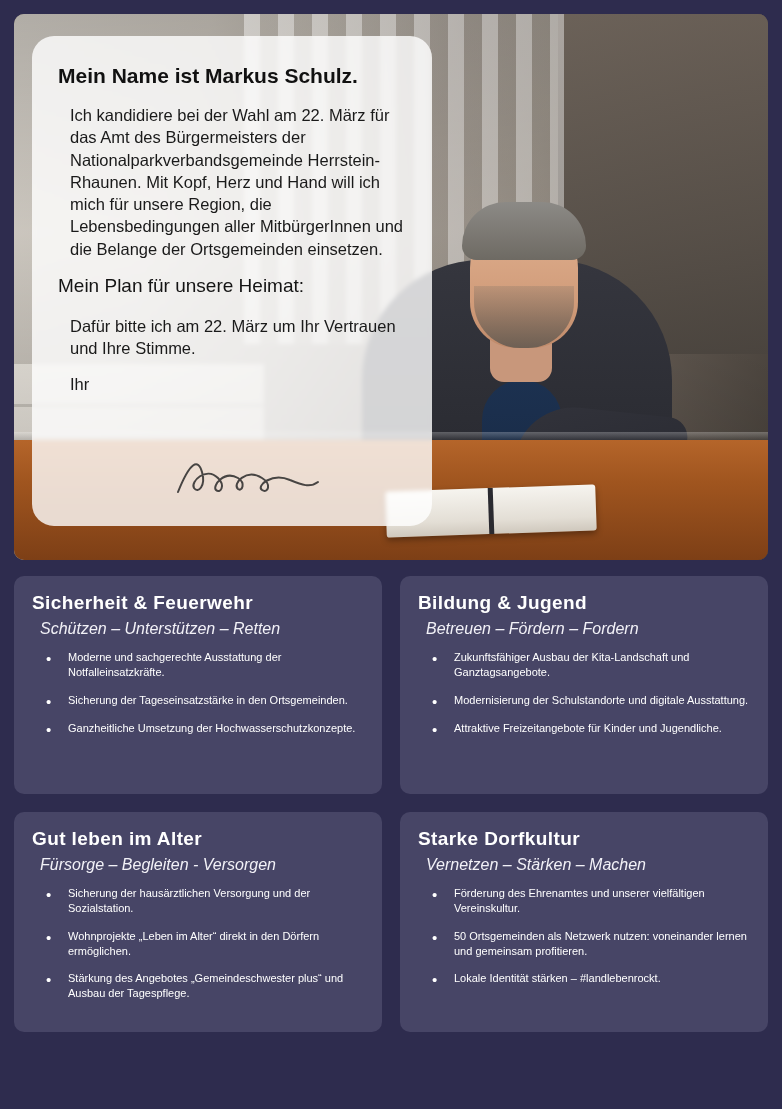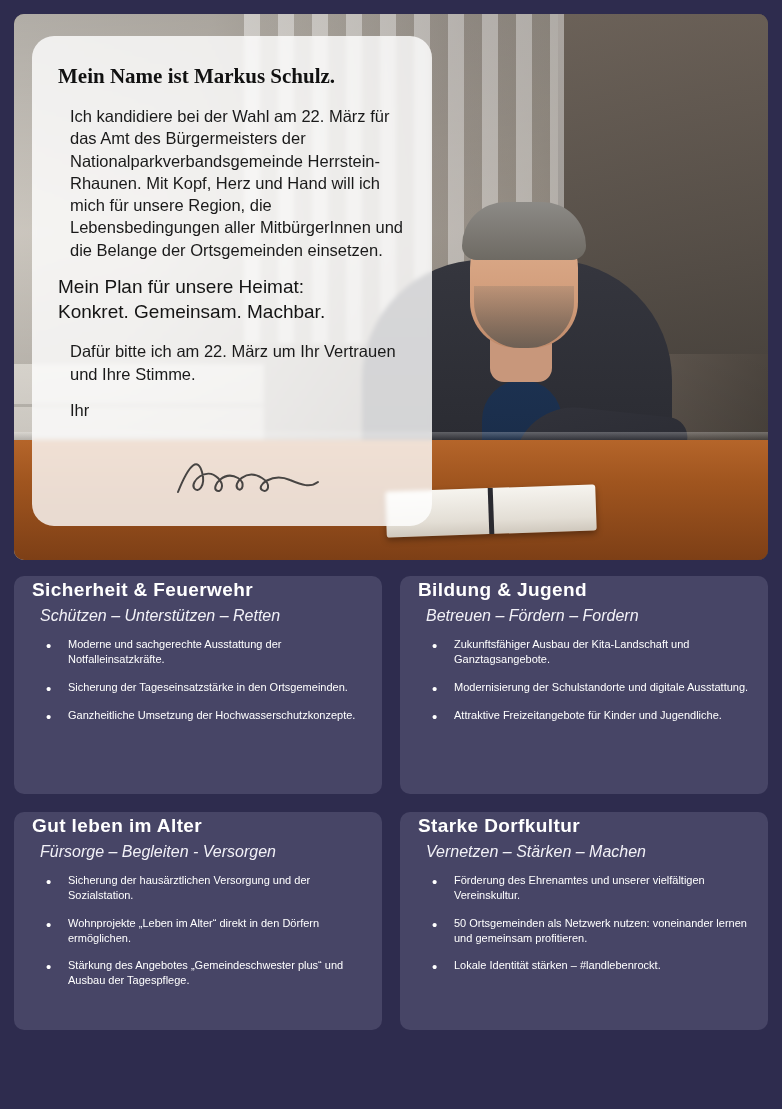--- a/index.html
+++ b/index.html
@@ -152,21 +152,20 @@
     border-radius: 22px;
     padding: 28px 26px 10px 26px;
     color: #141414;
     backdrop-filter: blur(2px);
   }
   .card h1 {
     margin: 0 0 16px 0;
     font-size: 21px;
     font-weight: bold;
     color: #111;
-    font-family: Liberation Serif, serif;
   }
   .card p {
     margin: 0 0 14px 12px;
     font-size: 16.5px;
     line-height: 1.35;
     color: #1a1a1a;
   }
   .card .plan {
     font-size: 19px;
     font-weight: normal;
@@ -184,21 +183,21 @@
   
   .grid {
     display: grid;
     grid-template-columns: 368px 368px;
     gap: 18px 18px;
     margin-top: 16px;
   }
   .tcard {
     background: #474566;
     border-radius: 10px;
-    padding: 3px 18px 18px 18px;
+    padding: 16px 18px 18px 18px;
     min-height: 218px;
   }
   .tcard h2 {
     margin: 0 0 6px 0;
     font-size: 19px;
     font-weight: bold;
     letter-spacing: .4px;
     color: #ffffff;
   }
   .tcard .subtitle {
@@ -257,21 +256,20 @@
 
     <div class="desk-edge"></div>
     <div class="desk"></div>
     <div class="notebook"></div>
 
     <div class="card">
       <h1>Mein Name ist Markus Schulz.</h1>
       <p>Ich kandidiere bei der Wahl am 22. März für das Amt des Bürgermeisters der Nationalparkverbandsgemeinde Herrstein-Rhaunen. Mit Kopf, Herz und Hand will ich mich für unsere Region, die Lebensbedingungen aller MitbürgerInnen und die Belange der Ortsgemeinden einsetzen.</p>
       <div class="plan">
         <div>Mein Plan für unsere Heimat:</div>
-        <div>Konkret. Gemeinsam. Machbar.</div>
       </div>
       <p>Dafür bitte ich am 22. März um Ihr Vertrauen und Ihre Stimme.</p>
       <p class="ihr">Ihr</p>
       <svg class="signature" viewBox="0 0 150 60">
         <path d="M6 44 C18 14, 26 10, 30 24 C34 38, 26 46, 22 40 C18 34, 34 18, 46 30 C54 38, 48 46, 44 42 C40 38, 52 22, 66 30 C74 35, 70 44, 66 41 C60 36, 74 20, 90 30 C100 36, 96 46, 90 42 C84 38, 100 24, 118 32 C130 37, 138 40, 146 34" fill="none" stroke="#2a2a2a" stroke-width="2" stroke-linecap="round"></path>
       </svg>
     </div>
   </div>
 
   <div class="grid">

